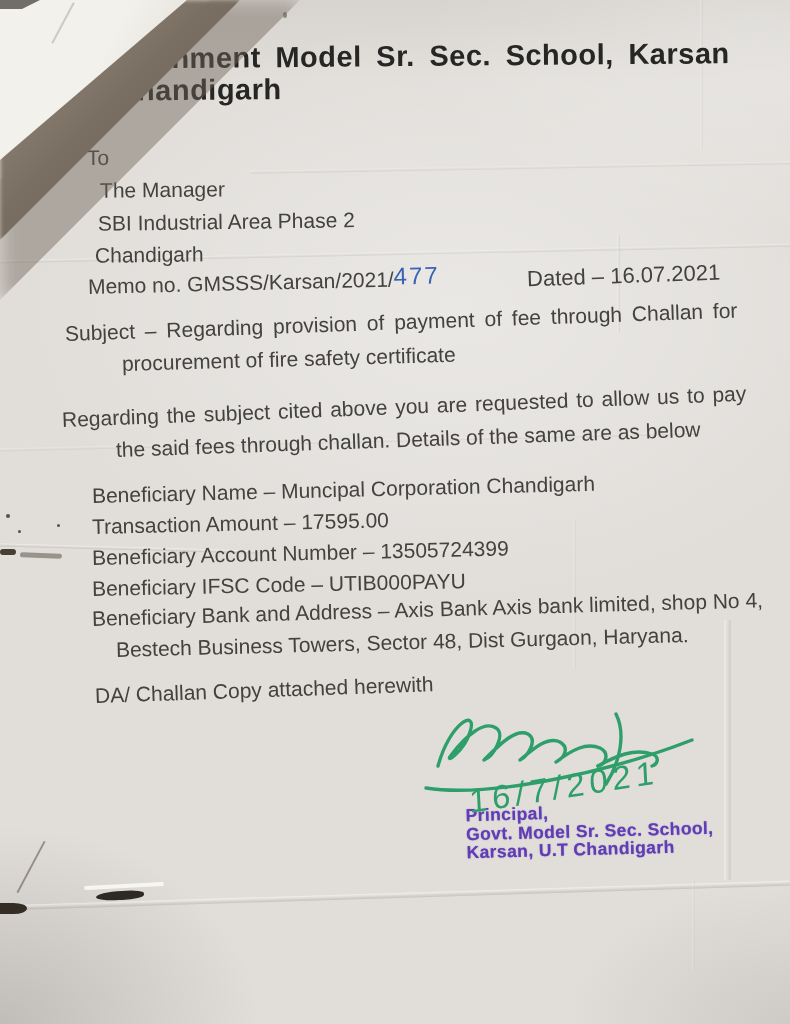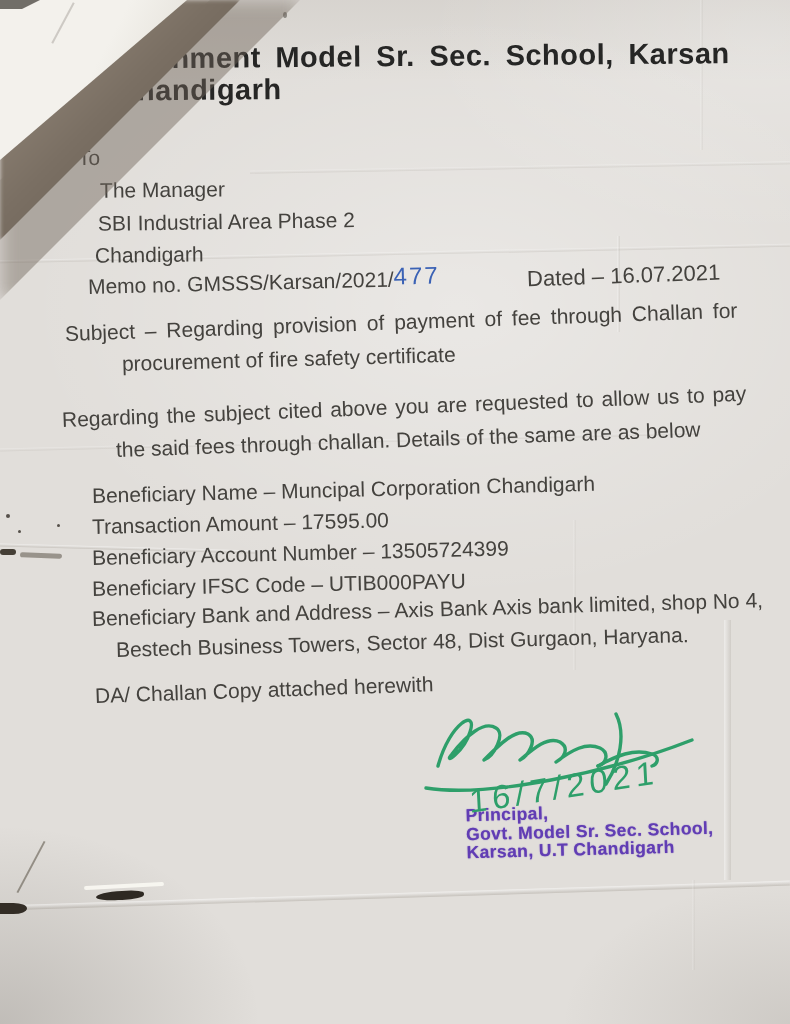--- a/index.html
+++ b/index.html
@@ -69,21 +69,21 @@
   <div class="tear" style="left:20px;top:553px;width:42px;height:5px;background:rgba(80,72,60,.5);transform:rotate(2deg);border-radius:3px;"></div>
 
   <div class="speck" style="left:6px;top:514px;width:4px;height:4px;"></div>
   <div class="speck" style="left:18px;top:530px;width:3px;height:3px;"></div>
   <div class="speck" style="left:57px;top:524px;width:3px;height:3px;"></div>
   <div class="speck" style="left:283px;top:12px;width:4px;height:6px;opacity:.6;"></div>
 
   <div class="txt hdr" style="left:85px;top:40px;transform:rotate(-0.5deg);word-spacing:6px;">Government   Model   Sr.   Sec.   School,   Karsan</div>
   <div class="txt hdr" style="left:62px;top:74px;transform:rotate(-0.5deg);">U.T.Chandigarh</div>
 
-  <div class="txt" style="left:78px;top:146px;transform:rotate(-0.6deg);">To</div>
+  <div class="txt" style="left:87px;top:146px;transform:rotate(-0.6deg);">To</div>
   <div class="txt" style="left:100px;top:178px;transform:rotate(-0.6deg);">The Manager</div>
   <div class="txt" style="left:98px;top:210px;transform:rotate(-0.8deg);">SBI Industrial Area Phase 2</div>
   <div class="txt" style="left:95px;top:243px;transform:rotate(-0.8deg);">Chandigarh</div>
 
   <div class="txt" style="left:88px;top:272px;transform:rotate(-1.4deg);transform-origin:left center;">
     <span>Memo no. GMSSS/Karsan/2021/</span><span class="blue-ink" style="position:relative;top:-2px;">477</span>
   </div>
   <div class="txt" style="left:527px;top:263px;font-size:22px;transform:rotate(-2deg);">Dated – 16.07.2021</div>
 
   <div class="txt" style="left:65px;top:322px;transform:rotate(-2deg);transform-origin:left center;word-spacing:4px;">Subject – Regarding provision of payment of fee through Challan for</div>

